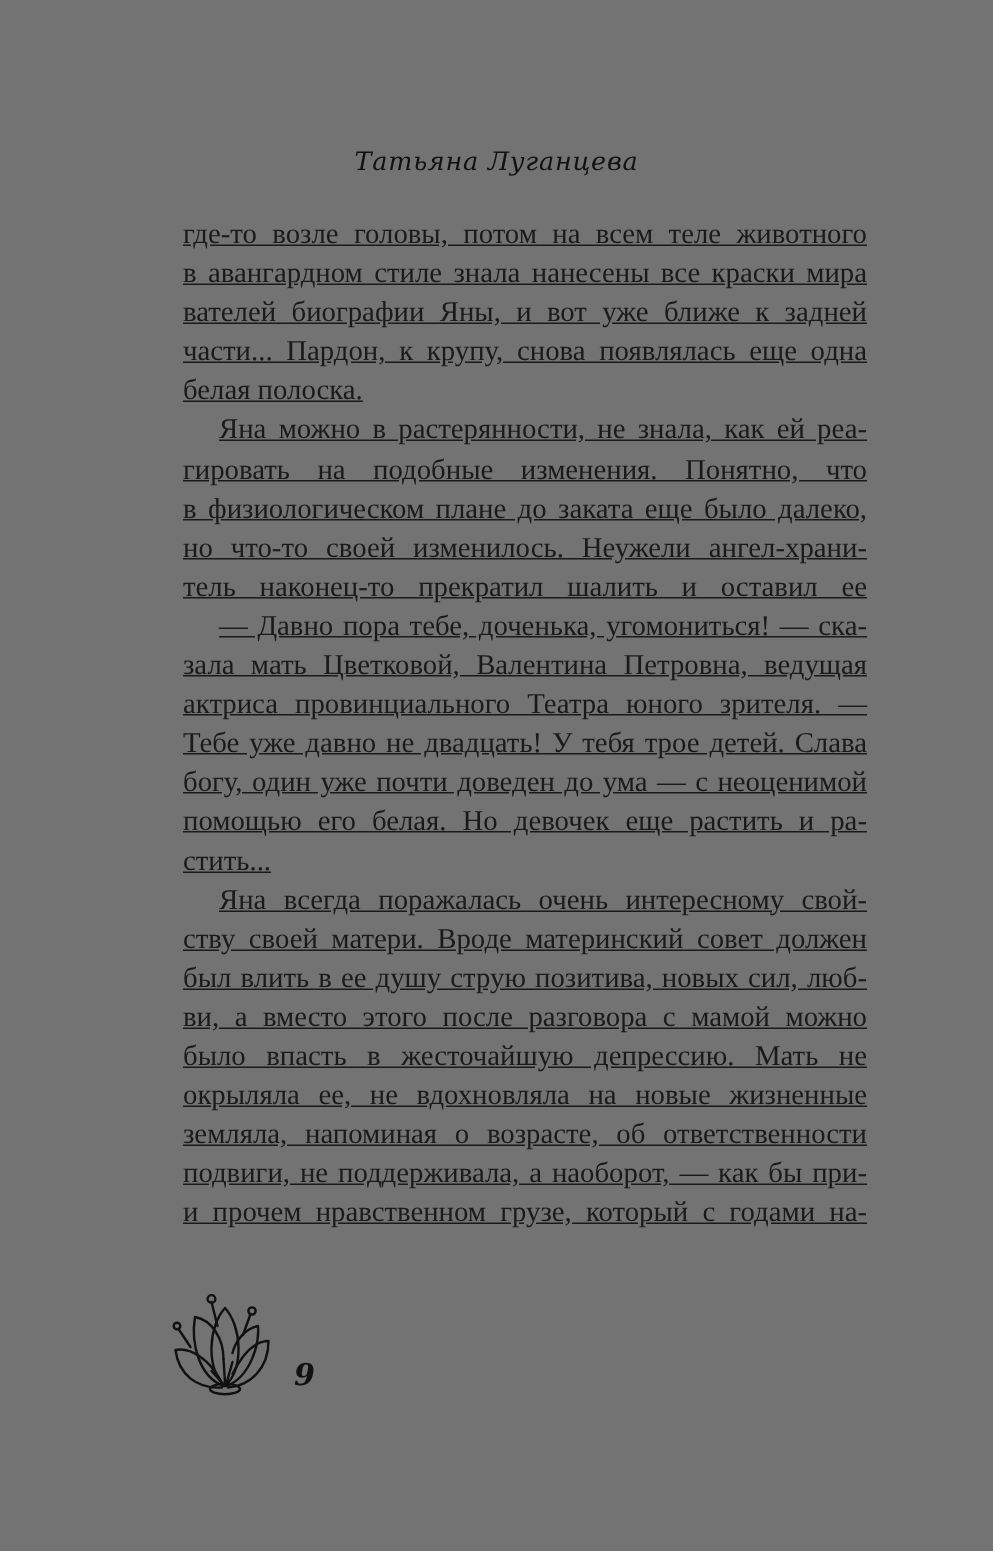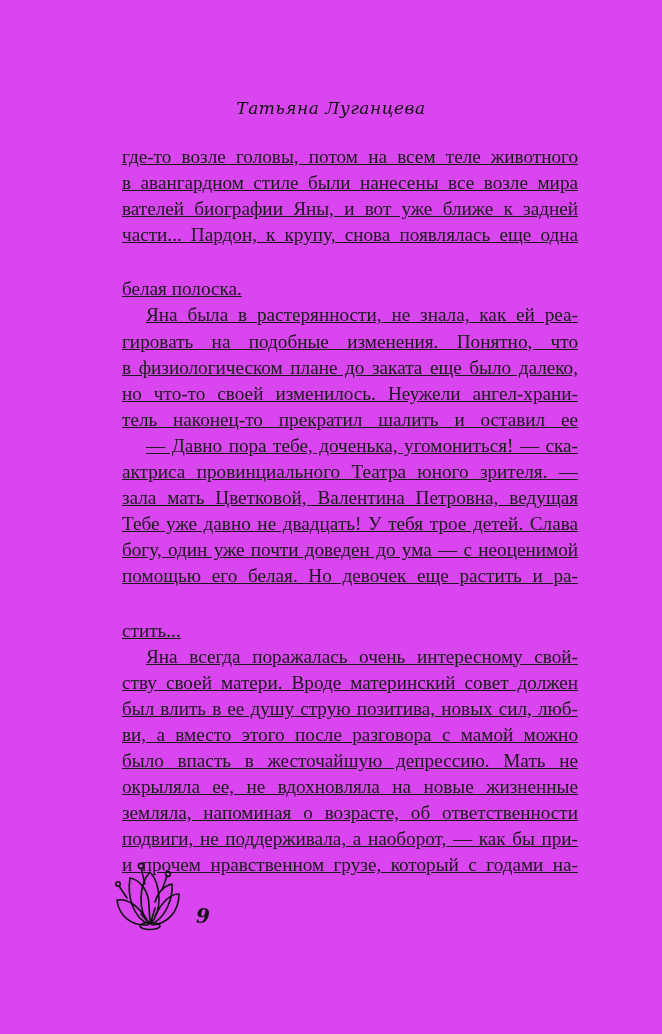--- a/index.html
+++ b/index.html
@@ -1,57 +1,57 @@
 <!DOCTYPE html>
 <html><head>
 <meta charset="utf-8">
 <style>
   html, body { margin: 0; padding: 0; background: #ffffff; }
   body { width: 662px; height: 1034px; position: relative; overflow: hidden; }
-  .page { position: absolute; left: 0; top: 0; width: 662px; height: 1034px; background: #d946ef; }
+  .page { position: absolute; left: 0; top: 0; width: 662px; height: 1034px; background: #737373; }
   .running-head {
     position: absolute; left: 0; width: 662px; top: 98px; text-align: center;
     font-family: "DejaVu Serif", serif; font-style: italic; font-size: 17px;
     color: #111; letter-spacing: 0.5px;
   }
   .text-block {
     position: absolute; left: 122px; top: 144px; width: 456px;
     font-family: "Liberation Serif", serif; font-size: 19.2px; line-height: 26.1px;
     color: #1a1a1a;
     text-decoration: underline;
   }
   .line { display: block; white-space: nowrap; text-align: justify; text-align-last: justify; height: 26.1px; }
-  .line.last { text-align-last: left; margin-top: 28px; }
+  .line.last { text-align-last: left; }
   .line.indent { padding-left: 24px; }
   .footer-ornament { position: absolute; left: 105px; top: 862px; width: 90px; height: 78px; }
   .page-number {
     position: absolute; left: 196px; top: 904px;
     font-family: "DejaVu Serif", serif; font-style: italic; font-weight: bold; font-size: 20px; color: #111;
   }
 </style>
 </head>
 <body>
 
 <div class="page">
   <div class="running-head">Татьяна Луганцева</div>
 
   <div class="text-block" id="text-block">
       <span class="line">где-то возле головы, потом на всем теле животного</span>
-      <span class="line">в авангардном стиле были нанесены все возле мира</span>
+      <span class="line">в авангардном стиле знала нанесены все краски мира</span>
       <span class="line">вателей биографии Яны, и вот уже ближе к задней</span>
       <span class="line">части... Пардон, к крупу, снова появлялась еще одна</span>
       <span class="line last">белая полоска.</span>
-      <span class="line indent">Яна была в растерянности, не знала, как ей реа-</span>
+      <span class="line indent">Яна можно в растерянности, не знала, как ей реа-</span>
       <span class="line">гировать на подобные изменения. Понятно, что</span>
       <span class="line">в физиологическом плане до заката еще было далеко,</span>
       <span class="line">но что-то своей изменилось. Неужели ангел-храни-</span>
       <span class="line">тель наконец-то прекратил шалить и оставил ее</span>
       <span class="line indent">— Давно пора тебе, доченька, угомониться! — ска-</span>
+      <span class="line">зала мать Цветковой, Валентина Петровна, ведущая</span>
       <span class="line">актриса провинциального Театра юного зрителя. —</span>
-      <span class="line">зала мать Цветковой, Валентина Петровна, ведущая</span>
       <span class="line">Тебе уже давно не двадцать! У тебя трое детей. Слава</span>
       <span class="line">богу, один уже почти доведен до ума — с неоценимой</span>
       <span class="line">помощью его белая. Но девочек еще растить и ра-</span>
       <span class="line last">стить...</span>
       <span class="line indent">Яна всегда поражалась очень интересному свой-</span>
       <span class="line">ству своей матери. Вроде материнский совет должен</span>
       <span class="line">был влить в ее душу струю позитива, новых сил, люб-</span>
       <span class="line">ви, а вместо этого после разговора с мамой можно</span>
       <span class="line">было впасть в жесточайшую депрессию. Мать не</span>
       <span class="line">окрыляла ее, не вдохновляла на новые жизненные</span>

